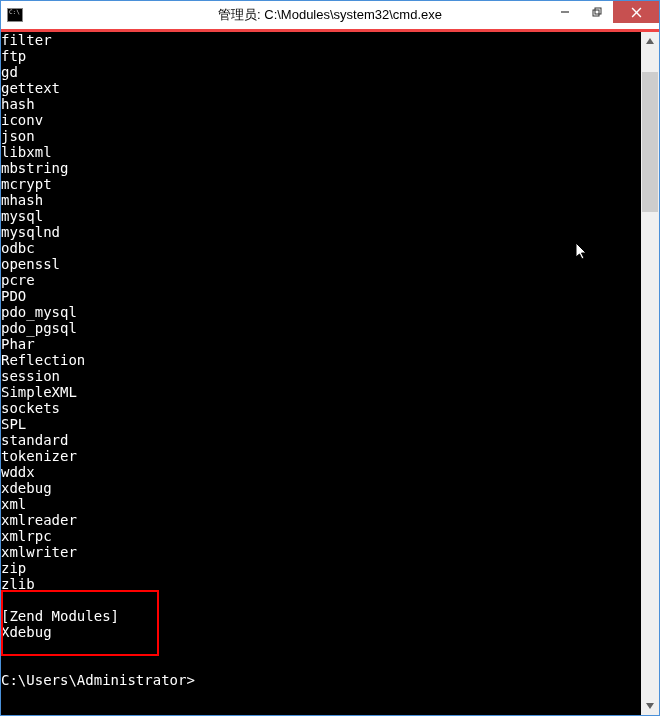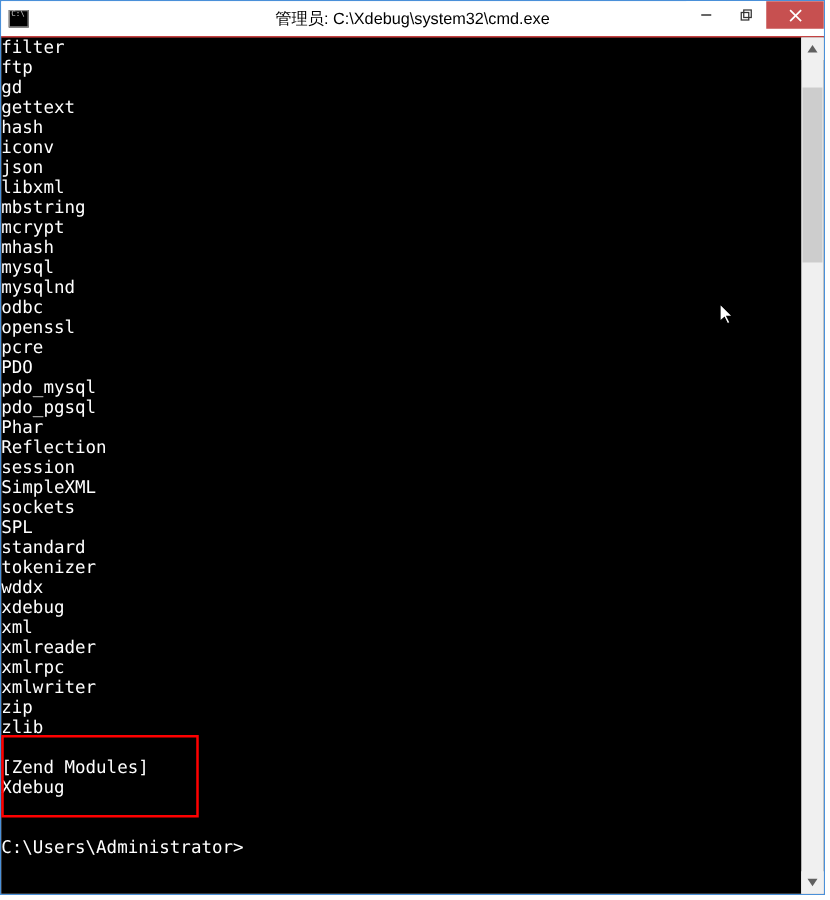--- a/index.html
+++ b/index.html
@@ -81,21 +81,21 @@
       position: absolute;
       top: 28px;
       left: 0;
       right: 0;
       bottom: 0;
       background: #000;
       color: #fff;
       font-family: 'NSimSun', 'SimSun', Consolas, monospace;
       font-size: 14px;
       line-height: 16px;
-      border-top: 1px solid #ef4444;
+      border-top: 3px solid #ef4444;
     }
     .terminal-inner {
       position: absolute;
       top: 0;
       left: 0;
       right: 18px;
       bottom: 0;
       padding: 0;
       white-space: pre;
       overflow: hidden;
@@ -141,21 +141,21 @@
       height: 18px;
       pointer-events: none;
     }
   </style>
 </head>
 <body>
 
 <div class="window">
   <div class="titlebar">
     <span class="titlebar-icon"></span>
-    <span class="titlebar-text">管理员: C:\Xdebug\system32\cmd.exe</span>
+    <span class="titlebar-text">管理员: C:\Modules\system32\cmd.exe</span>
     <div class="window-controls">
       <div class="win-btn">
         <svg width="10" height="10" viewBox="0 0 10 10">
             <line x1="1" y1="5" x2="9" y2="5" stroke="#333" stroke-width="1.2"></line>
           </svg>
       </div>
       <div class="win-btn">
         <svg width="10" height="10" viewBox="0 0 10 10">
             <rect x="1" y="3" width="6" height="6" fill="none" stroke="#333" stroke-width="1"></rect>
             <rect x="3" y="1" width="6" height="6" fill="none" stroke="#333" stroke-width="1"></rect>

